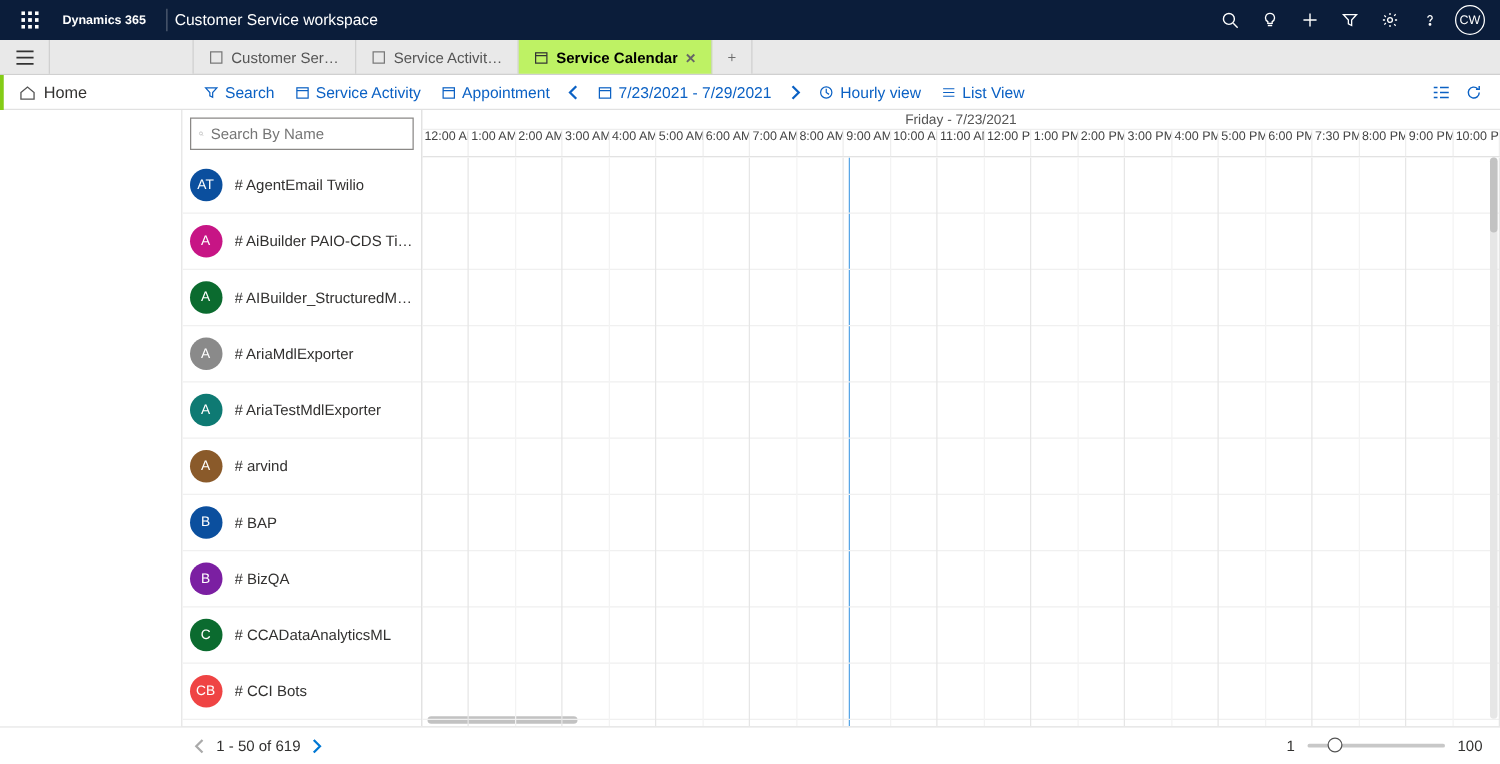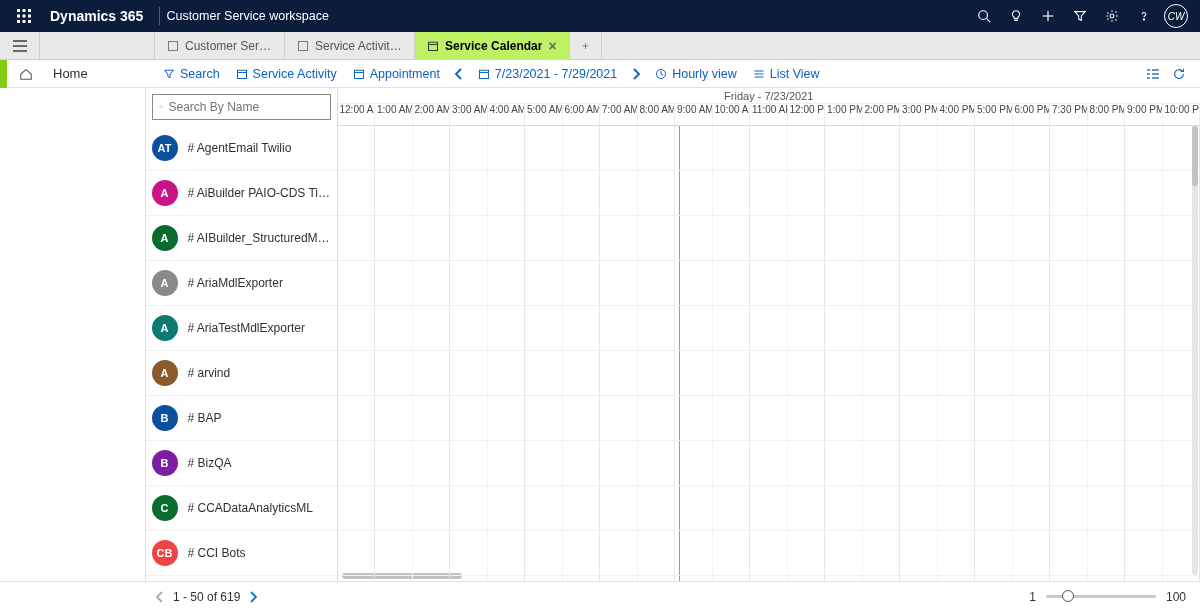--- a/index.html
+++ b/index.html
@@ -1,54 +1,54 @@
 <!DOCTYPE html>
 <html><head>
 <meta charset="utf-8">
 <style>
   * { box-sizing: border-box; margin: 0; padding: 0; }
   html, body { width: 1200px; height: 611px; font-family: "Segoe UI", Arial, sans-serif; font-size: 13px; color: #323130; overflow: hidden; }
   
   .topbar { height: 32px; background: #0b1d3a; color: #fff; display: flex; align-items: center; padding: 0 8px; }
   .waffle { width: 32px; display:flex; align-items:center; justify-content:center; cursor:pointer; }
-  .brand { font-weight:600; font-size:14px; padding: 0 10px; }
+  .brand { font-weight:600; font-size:10px; padding: 0 10px; }
   .divider { width:1px; height:18px; background: rgba(255,255,255,0.3); margin: 0 6px; }
   .subbrand { font-size:12.5px; }
   .topbar .spacer { flex:1; }
   .topbar .ticon { width:32px; height:32px; display:flex; align-items:center; justify-content:center; cursor:pointer; }
-  .avatar-ring { width:24px; height:24px; border:1px solid #fff; border-radius:50%; display:flex; align-items:center; justify-content:center; font-size:10px;font-style:italic; }
+  .avatar-ring { width:24px; height:24px; border:1px solid #fff; border-radius:50%; display:flex; align-items:center; justify-content:center; font-size:10px; }
 
   
   .tabstrip { height:28px; background:#e9e9e9; border-bottom:1px solid #d0d0d0; display:flex; align-items:stretch; }
   .hamburger { width:40px; display:flex; align-items:center; justify-content:center; border-right:1px solid #d0d0d0; background:#e9e9e9; cursor:pointer; }
   .navcol { width:115px; border-right:1px solid #d0d0d0; background:#e9e9e9; }
   .tab { display:flex; align-items:center; gap:6px; padding:0 12px; font-size:12px; color:#555; border-right:1px solid #d0d0d0; min-width:130px; max-width:130px; cursor:pointer; }
   .tab .label { overflow:hidden; text-overflow:ellipsis; white-space:nowrap; flex:1; }
   .tab.active { background:#bef264; color:#000; font-weight:600; max-width:180px; }
   .tab .close { color:#666; font-size:14px; }
   .tab.add { min-width:32px; max-width:32px; justify-content:center; background:#e9e9e9; }
 
   
   .cmdbar { height:28px; background:#fff; border-bottom:1px solid #e1e1e1; display:flex; align-items:center; }
-  .homebtn { width:155px; height:28px; display:flex; align-items:center; gap:20px; padding-left:12px; border-left:7px solid #84cc16; color:#323130; cursor:pointer; }
+  .homebtn { width:155px; height:28px; display:flex; align-items:center; gap:6px; padding-left:12px; border-left:3px solid #84cc16; color:#323130; cursor:pointer; }
   .cmd { display:flex; align-items:center; gap:5px; padding:0 8px; height:100%; color:#0b61c4; font-size:12.5px; cursor:pointer; }
   .cmd.icononly { padding:0 6px; }
   .cmdbar .spacer { flex:1; }
 
   
   .main { display:flex; height: calc(611px - 32px - 28px - 28px - 30px); }
   .leftgutter { width:155px; background:#fff; }
   .calendarwrap { flex:1; display:flex; flex-direction:column; border-left:1px solid #e1e1e1; }
   .body { flex:1; display:flex; overflow:hidden; position:relative; }
   .resourcecol { width:192px; min-width:192px; border-right:1px solid #d9d9d9; display:flex; flex-direction:column; background:#fff; }
   .searchbox { margin:6px; height:26px; border:1px solid #8a8886; display:flex; align-items:center; padding:0 6px; gap:6px; }
   .searchbox input { border:none; outline:none; flex:1; font-size:12px; color:#c2410c; }
   .resources { flex:1; overflow:hidden; }
   .resource { height:45px; display:flex; align-items:center; gap:10px; padding:0 6px; border-bottom:1px solid #f0f0f0; font-size:12px; }
-  .resource .badge { width:26px; height:26px; border-radius:50%; color:#fff; display:flex; align-items:center; justify-content:center; font-size:11px; font-weight:700; flex-shrink:0; }
+  .resource .badge { width:26px; height:26px; border-radius:50%; color:#fff; display:flex; align-items:center; justify-content:center; font-size:11px; font-weight:400; flex-shrink:0; }
   .resource .rlabel { white-space:nowrap; overflow:hidden; text-overflow:ellipsis; }
 
   .timeline { flex:1; display:flex; flex-direction:column; overflow:hidden; position:relative; }
   .dayhdr { height:16px; font-size:11px; color:#555; text-align:center; border-bottom:1px solid #eee; background:#fff; padding-top:2px; }
   .hourhdr { height:22px; display:flex; border-bottom:1px solid #d9d9d9; font-size:10px; color:#444; background:#fff; }
   .hourcell { width:37.5px; flex:0 0 37.5px; border-right:1px solid #eee; padding-left:2px; white-space:nowrap; overflow:hidden; }
   .grid { flex:1; position:relative; background:#fff; overflow:hidden; }
   .rowline { position:absolute; left:0; right:0; height:45px; border-bottom:1px solid #f0f0f0; }
   .colline { position:absolute; top:0; bottom:0; width:37.5px; border-right:1px solid #f3f3f3; }
   .colline.dark { border-right:1px solid #e6e6e6; }

